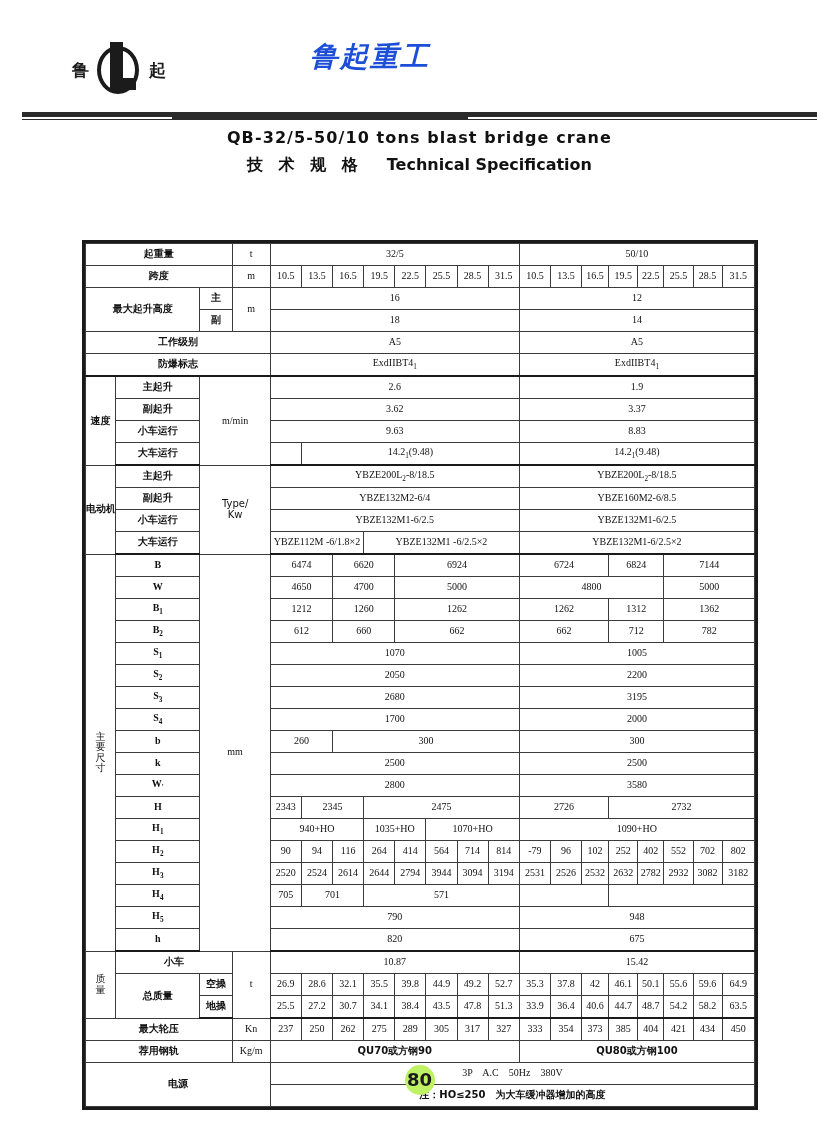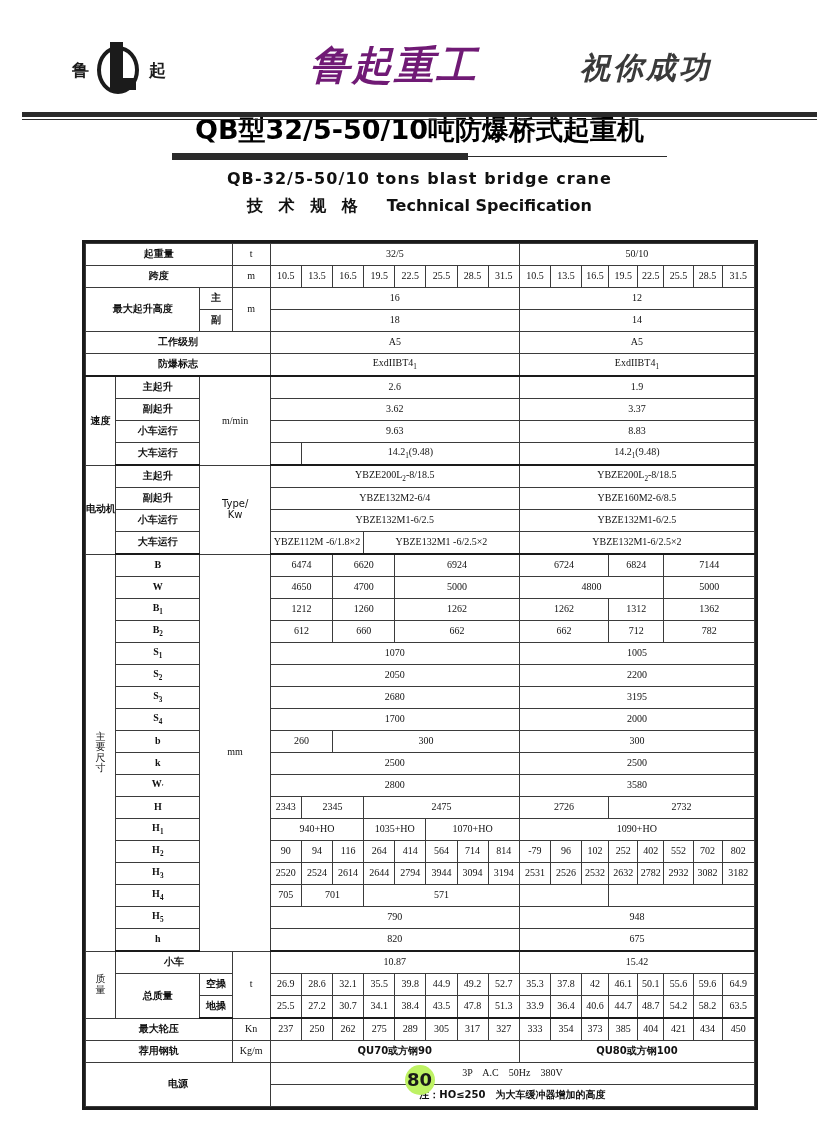--- a/index.html
+++ b/index.html
@@ -27,21 +27,21 @@
   }
   .logo-mark .lshape{
     position:absolute;left:17px;top:-2px;width:13px;height:48px;background:#1b1b1b;
   }
   .logo-mark .lfoot{
     position:absolute;left:17px;top:34px;width:26px;height:12px;background:#1b1b1b;
   }
   .brand-script{
     position:absolute;left:310px;top:38px;
     font-family:"DejaVu Serif","Liberation Serif",serif;
-    font-size:40px;font-weight:bold;font-style:italic;color:#701a75;
+    font-size:28px;font-weight:bold;font-style:italic;color:#1d4ed8;
     letter-spacing:2px;
   }
   .slogan{
     position:absolute;left:580px;top:48px;
     font-family:"DejaVu Serif","Liberation Serif",serif;
     font-size:30px;font-weight:bold;font-style:italic;color:#3a3a3a;
     letter-spacing:3px;
   }
   .rule-thick{position:absolute;left:22px;top:112px;width:795px;height:5px;background:#2b2b2b;}
   .rule-thin{position:absolute;left:22px;top:119px;width:795px;height:1px;background:#2b2b2b;}
@@ -120,27 +120,25 @@
     <div class="logo">
       <span class="logo-ch">鲁</span>
       <span class="logo-mark">
         <span class="ring"></span>
           <span class="lshape"></span>
           <span class="lfoot"></span>
       </span>
       <span class="logo-ch">起</span>
     </div>
     <div class="brand-script">鲁起重工</div>
-    <div class="slogan">祝你成功</div>
     <div class="rule-thick"></div>
     <div class="rule-thin"></div>
   </div>
 
   <div class="title-wrap">
-    <div class="title-cn">QB型32/5-50/10吨防爆桥式起重机</div>
     <div class="title-underline">
       <span class="bar"></span>
         <span class="line"></span>
     </div>
     <div class="title-en">QB-32/5-50/10 tons blast bridge  crane</div>
     <div class="spec-line">
       <span class="cn">技 术 规 格</span><span class="en">Technical Specification</span>
     </div>
   </div>
 

